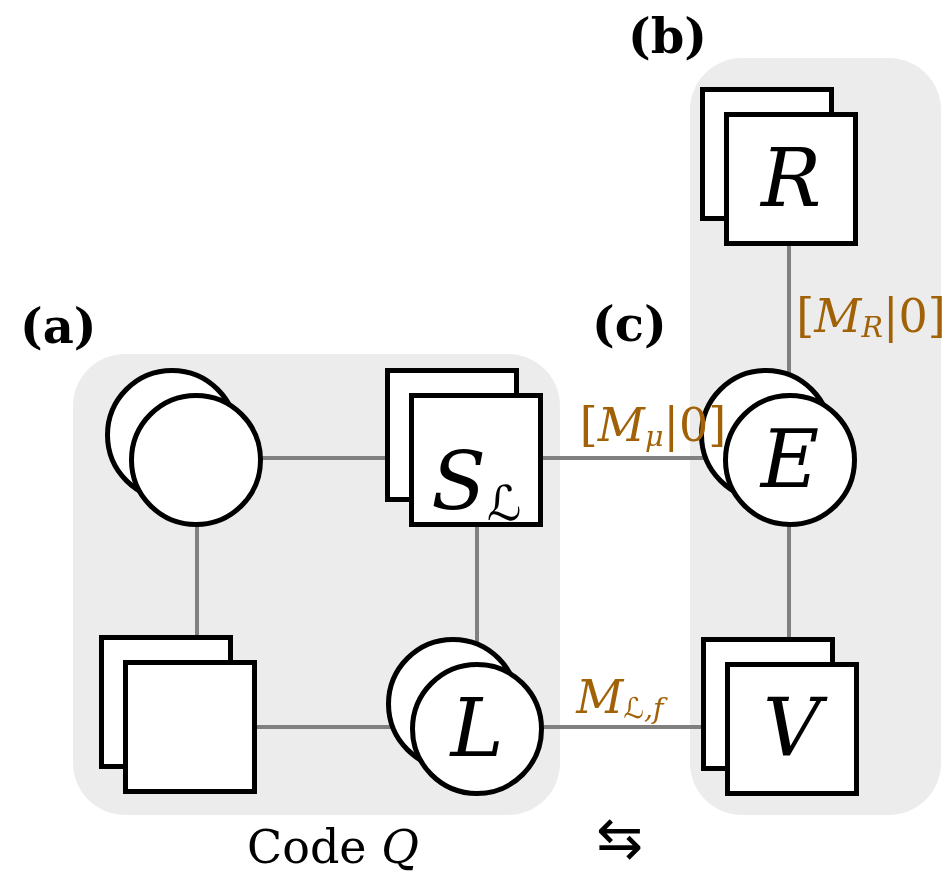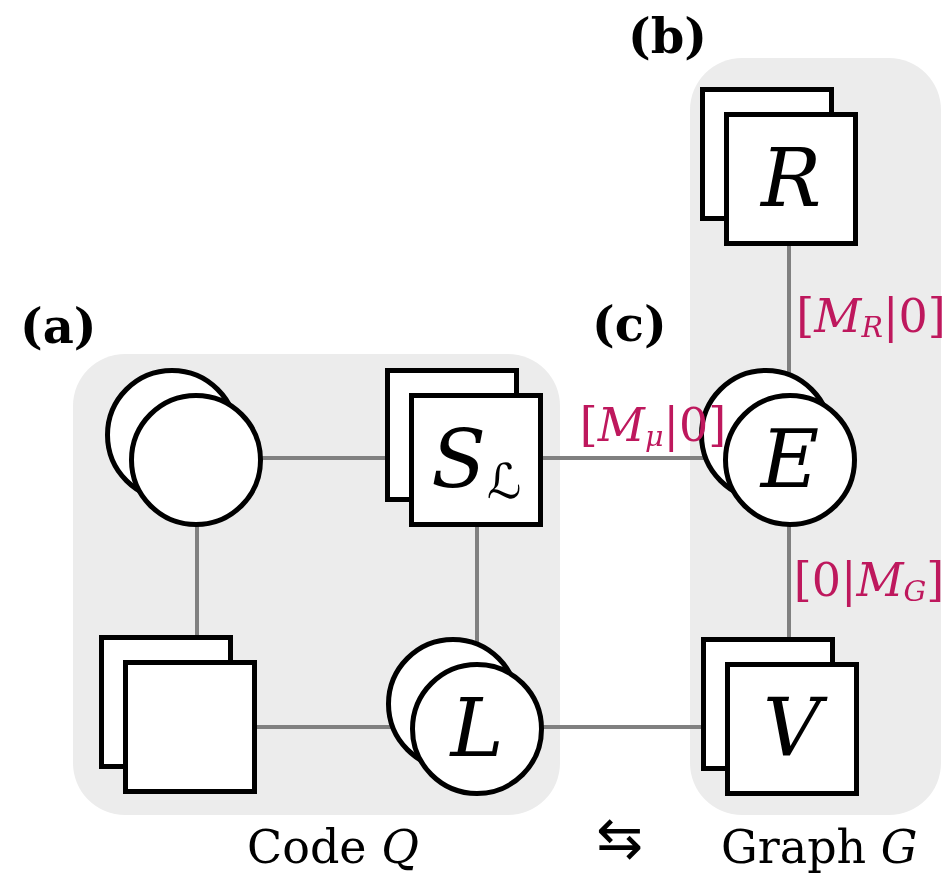--- a/index.html
+++ b/index.html
@@ -49,21 +49,21 @@
     top: 0.22em;
     left: 0.02em;
   }
   
   .edge-label {
     position: absolute;
     transform: translate(-50%, -50%);
     font-size: 46px;
     line-height: 1;
     white-space: nowrap;
-    color: #be185d;
+    color: #a16207;
   }
   .it { font-style: italic; }
   .up { font-style: normal; }
   .sb {
     font-style: italic;
     font-size: 0.62em;
     font-family: "DejaVu Serif", "DejaVu Sans", serif;
     position: relative;
     top: 0.18em;
   }
@@ -103,21 +103,21 @@
   <div class="edge" style="left:478px; top:725px; width:314px; height:4px;"></div>
   <div class="edge" style="left:195px; top:460px; width:4px; height:267px;"></div>
   <div class="edge" style="left:475px; top:460px; width:4px; height:270px;"></div>
   <div class="edge" style="left:787px; top:180px; width:4px; height:280px;"></div>
   <div class="edge" style="left:787px; top:460px; width:4px; height:269px;"></div>
 
   <div class="shape circle" style="left:105px; top:368px;"></div>
   <div class="shape circle front" style="left:129px; top:393px;"></div>
 
   <div class="shape" style="left:385px; top:368px;"></div>
-  <div class="shape front" style="left:409px; top:393px;">
+  <div class="shape front" style="left:409px; top:393px;align-items:flex-end;">
     <span class="node-label"><span>S</span><span class="node-sub">ℒ</span></span>
   </div>
 
   <div class="shape" style="left:99px; top:635px;"></div>
   <div class="shape front" style="left:123px; top:660px;"></div>
 
   <div class="shape circle" style="left:386px; top:637px;"></div>
   <div class="shape circle front" style="left:410px; top:662px;">
     <span class="node-label">L</span>
   </div>
@@ -139,32 +139,29 @@
 
 
   <div class="edge-label" style="left:653px; top:425px;">
     <span class="up">[</span><span class="it">M</span><span class="sb">μ</span><span class="up">|0]</span>
   </div>
 
   <div class="edge-label" style="left:871px; top:316px;">
     <span class="up">[</span><span class="it">M</span><span class="sb">R</span><span class="up">|0]</span>
   </div>
 
-  <div class="edge-label" style="left:869px; top:580px;">
-    <span class="up">[0|</span><span class="it">M</span><span class="sb">G</span><span class="up">]</span>
+
+  <div class="edge-label" style="left:620px; top:697px;">
+    <span class="it">M</span><span class="sb">ℒ,f</span>
   </div>
-
 
   <div class="panel-label" style="left:20px; top:300px;">(a)</div>
   <div class="panel-label" style="left:628px; top:10px;">(b)</div>
   <div class="panel-label" style="left:592px; top:298px;">(c)</div>
 
   <div class="caption" style="left:247px; top:820px;">
     <span>Code</span>&nbsp;<span class="cal">Q</span>
   </div>
 
   <div class="arrows" style="left:596px; top:810px;">⇆</div>
 
-  <div class="caption" style="left:721px; top:820px;">
-    <span>Graph</span>&nbsp;<span class="cal">G</span>
-  </div>
 
 </div>
 
 </body></html>

